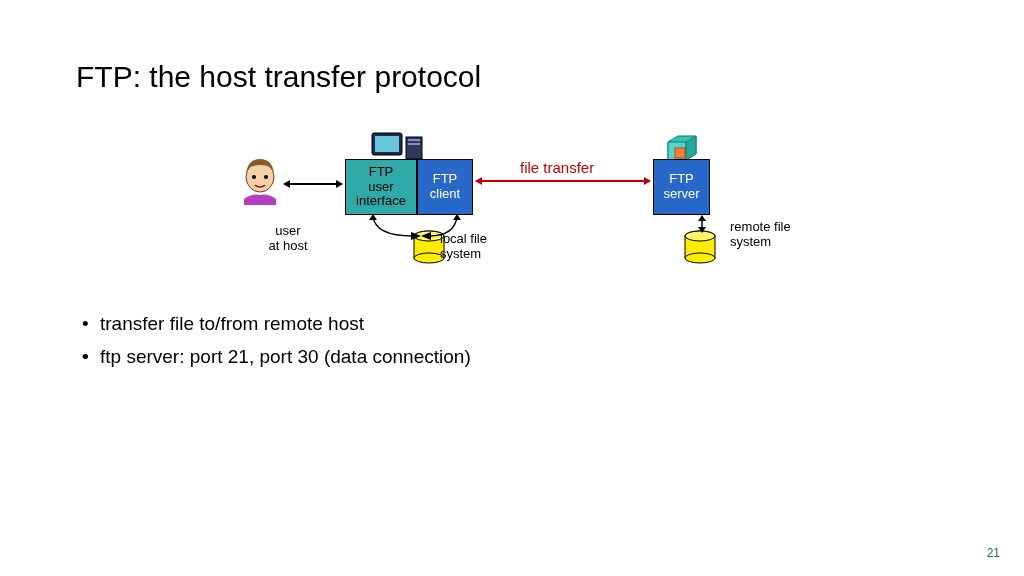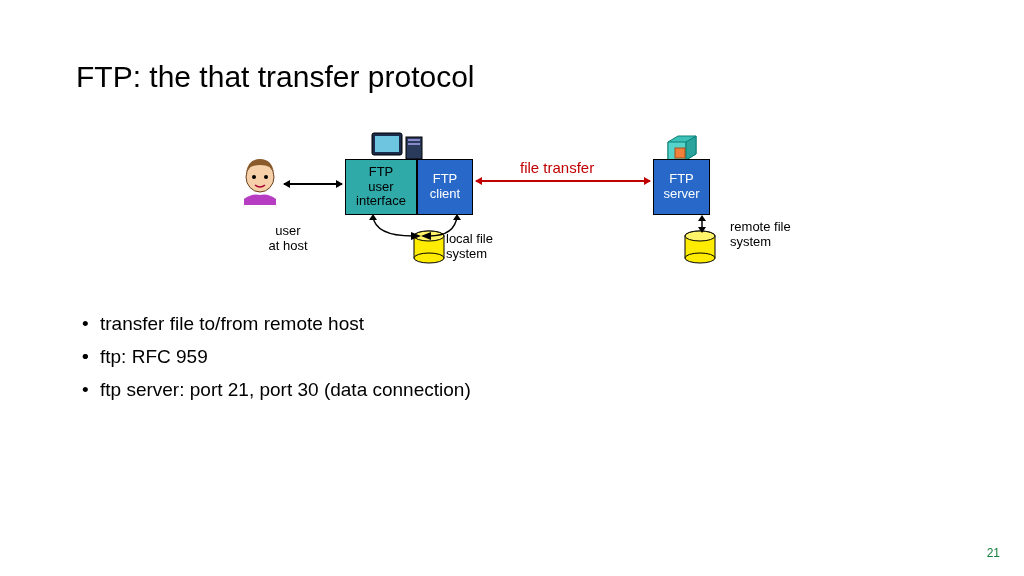--- a/index.html
+++ b/index.html
@@ -77,21 +77,21 @@
     position: absolute;
     width: 34px; height: 34px;
   }
   .label {
     position: absolute;
     font-size: 13px;
     color: #000;
     line-height: 1.15;
   }
   .label-user { left: 38px; top: 94px; text-align: center; width: 60px;}
-  .label-local { left: 226px; top: 102px; width: 80px;}
+  .label-local { left: 220px; top: 102px; width: 80px;}
   .label-remote { left: 510px; top: 90px; width: 90px;}
   .label-transfer {
     position: absolute;
     left: 300px; top: 29px;
     font-size: 15px;
     color: #c00000;
   }
   
   .arrow-h {
     position: absolute;
@@ -160,21 +160,21 @@
     position: absolute;
     right: 24px;
     bottom: 16px;
     font-size: 12px;
     color: #15803d;
   }
 </style>
 </head>
 <body>
 
-<div class="title">FTP: the that transfer protocol</div>
+<div class="title">FTP: the host transfer protocol</div>
 
 <div class="diagram">
 
   <svg class="user-face" viewBox="0 0 44 50">
     <ellipse cx="22" cy="22" rx="14" ry="15" fill="#f6d0a8" stroke="#6b3f1a"></ellipse>
     <path d="M8 18 Q10 4 22 4 Q34 4 36 18 Q34 10 22 10 Q10 10 8 18" fill="#8a5a2a"></path>
     <circle cx="16" cy="22" r="2" fill="#000"></circle>
     <circle cx="28" cy="22" r="2" fill="#000"></circle>
     <path d="M17 30 Q22 34 27 30" stroke="#a03" stroke-width="1.5" fill="none"></path>
     <path d="M6 44 Q14 38 22 40 Q30 38 38 44 L38 50 L6 50 Z" fill="#b63cc2"></path>
@@ -236,18 +236,17 @@
   <div class="label label-user">user<br>at host</div>
   <div class="label label-local">local file<br>system</div>
   <div class="label label-remote">remote file<br>system</div>
 </div>
 
 <div class="bullets">
   <ul>
     <li><span>transfer file to/from remote host</span></li>
     <li>
     </li>
-    <li><span>ftp: RFC 959</span></li>
     <li><span>ftp server: port 21, port 30 (data connection)</span></li>
   </ul>
 </div>
 
 <div class="pagenum">21</div>
 
 </body></html>

